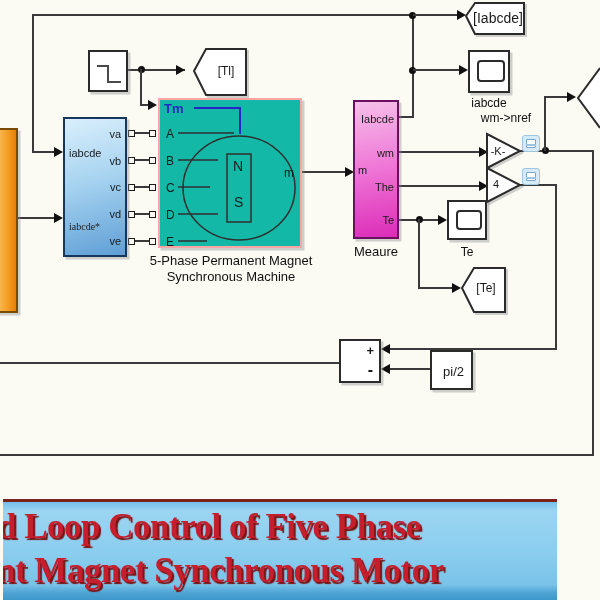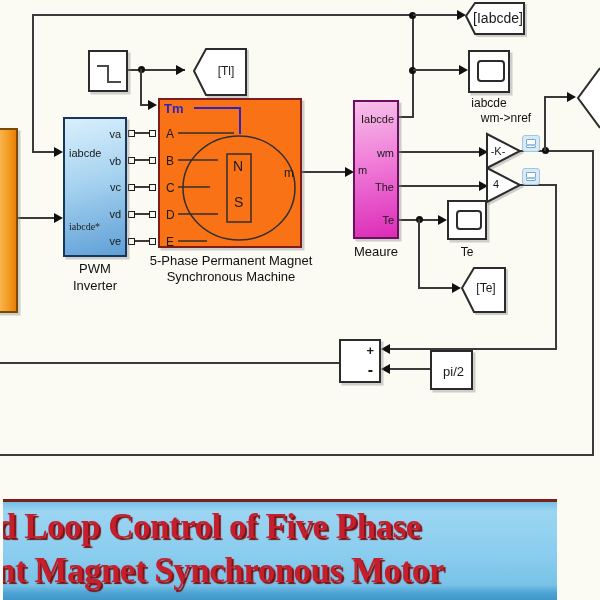--- a/index.html
+++ b/index.html
@@ -125,26 +125,22 @@
   <div class="blk" style="left:63px;top:117px;width:64px;height:140px;border:2px solid #16365c;
               background:linear-gradient(165deg,#d9effc 0%,#a7d3f0 45%,#5f9fd6 100%);">
     <div class="lbl" style="left:4px;top:28px;font-size:11px;">iabcde</div>
     <div class="lbl" style="left:4px;top:102px;font-size:10px;font-family:Liberation Serif, serif;">iabcde*</div>
     <div class="lbl" style="right:4px;top:9px;font-size:11px;">va</div>
     <div class="lbl" style="right:4px;top:36px;font-size:11px;">vb</div>
     <div class="lbl" style="right:4px;top:62px;font-size:11px;">vc</div>
     <div class="lbl" style="right:4px;top:89px;font-size:11px;">vd</div>
     <div class="lbl" style="right:4px;top:116px;font-size:11px;">ve</div>
   </div>
-  <div class="cap" style="left:58px;top:260px;width:74px;font-size:13px;line-height:17px;">
-    <div>PWM</div>
-    <div>Inverter</div>
-  </div>
-
-  <div class="blk" style="left:158px;top:98px;width:144px;height:150px;border:2px solid #7f1d1d;background:#f97316;">
+
+  <div class="blk" style="left:158px;top:98px;width:144px;height:150px;border:2px solid #fca5a5;background:#14b8a6;">
     <svg style="left:0;top:0;" width="144" height="150">
       <polyline points="34,8 80,8 80,34" fill="none" stroke="#2a24c8" stroke-width="2"></polyline>
       <line x1="18" y1="33" x2="74" y2="33" stroke="#2f2f2f" stroke-width="1.5"></line>
       <line x1="18" y1="60" x2="58" y2="60" stroke="#2f2f2f" stroke-width="1.5"></line>
       <line x1="18" y1="87" x2="50" y2="87" stroke="#2f2f2f" stroke-width="1.5"></line>
       <line x1="18" y1="114" x2="58" y2="114" stroke="#2f2f2f" stroke-width="1.5"></line>
       <line x1="18" y1="141" x2="47" y2="141" stroke="#2f2f2f" stroke-width="1.5"></line>
       <ellipse cx="79" cy="88" rx="56" ry="52" fill="none" stroke="#2f2f2f" stroke-width="1.5"></ellipse>
       <rect x="67" y="54" width="24" height="68" fill="none" stroke="#2f2f2f" stroke-width="1.5"></rect>
     </svg>

